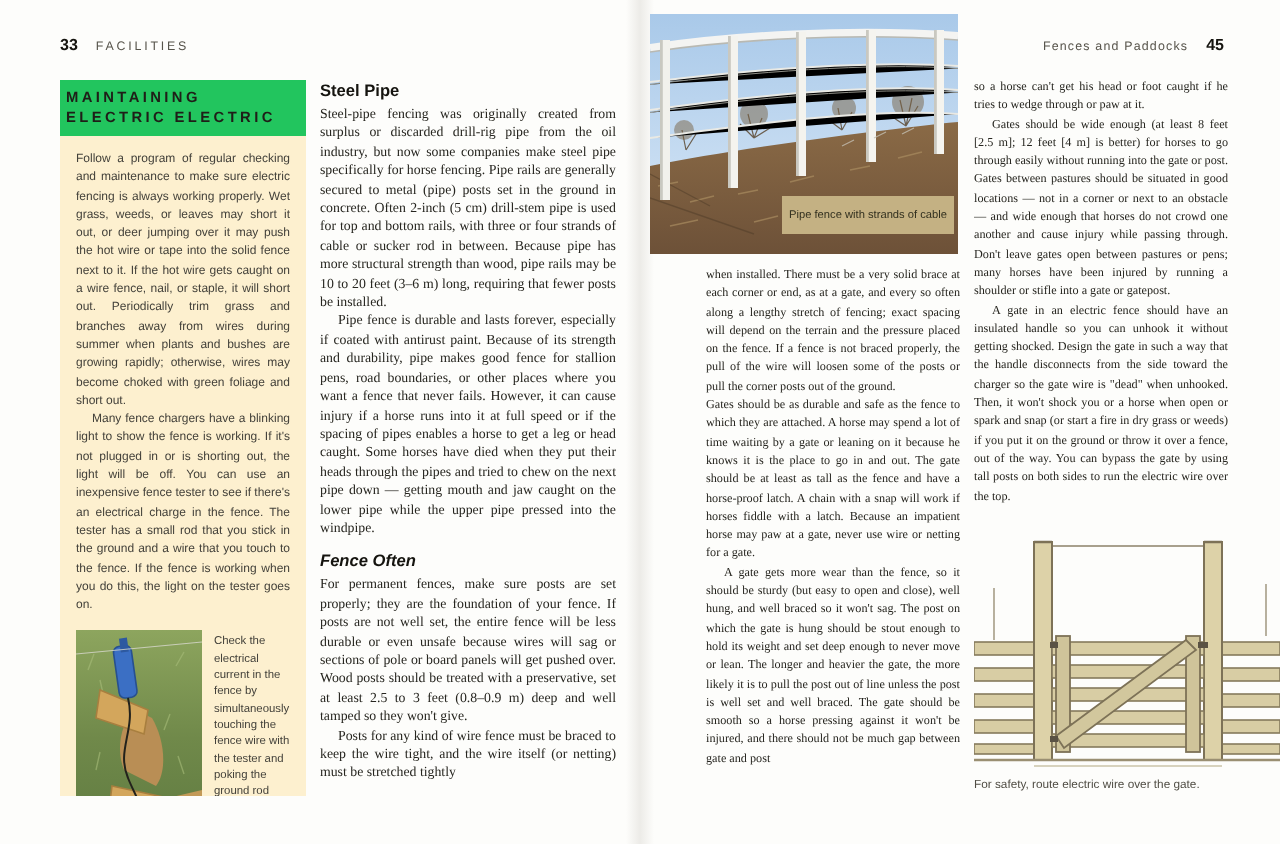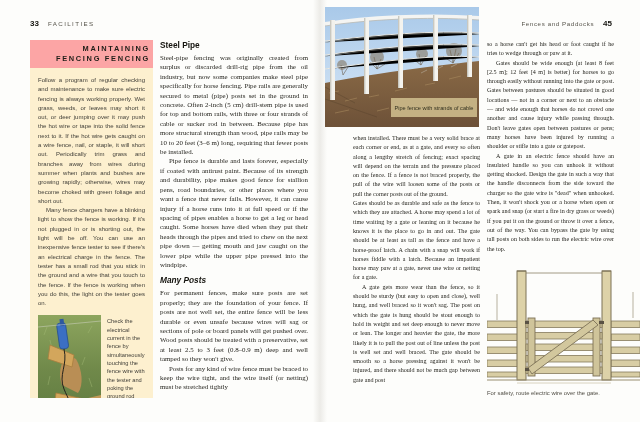--- a/index.html
+++ b/index.html
@@ -14,21 +14,21 @@
   .runhead.left { left:30px; }
   .runhead.right { right:28px; text-align:right; }
   .pagenum { font-weight:bold; font-size:8px; color:#15140f; }
   .headlabel { font-size:6.2px; letter-spacing:1.4px; color:#57544b; }
   .runhead.left .headlabel { margin-left:9px; }
   .runhead.right .pagenum { margin-left:9px; }
   .runhead.right .headlabel { letter-spacing:.6px; }
 
   
   .sidebar { position:absolute; left:30px; top:40px; width:123px; height:358px; overflow:hidden; }
-  .sb-head { background:#fca5a5; padding:4px 3px; text-align:right;
+  .sb-head { background:#22c55e; padding:4px 3px; text-align:left;
              font-family:"Liberation Sans", sans-serif; font-weight:bold; font-size:7.4px;
              letter-spacing:1.7px; line-height:10px; color:#1f1e18; }
   .sb-body { background:#fdf0cf; padding:8px 8px 6px; height:331px; }
   .sb-body p { font-family:"Liberation Sans", sans-serif; font-size:6px; line-height:9.3px;
                text-align:justify; color:#43413a; }
   .sb-photo-row { margin-top:7px; display:flex; gap:6px; }
   .sb-photo { width:63px; height:108px; flex:0 0 auto; }
   .sb-cap { font-family:"Liberation Sans", sans-serif; font-size:5.7px; line-height:8.3px;
             color:#43413a; padding-top:2px; }
 
@@ -63,21 +63,21 @@
 
 <div class="spread">
 
   <div class="runhead left">
     <span class="pagenum">33</span><span class="headlabel">FACILITIES</span>
   </div>
 
   <aside class="sidebar">
     <div class="sb-head">
       <div>MAINTAINING</div>
-      <div>FENCING FENCING</div>
+      <div>ELECTRIC ELECTRIC</div>
     </div>
     <div class="sb-body">
       <p>Follow a program of regular checking and maintenance to make sure electric fencing is always working properly. Wet grass, weeds, or leaves may short it out, or deer jumping over it may push the hot wire or tape into the solid fence next to it. If the hot wire gets caught on a wire fence, nail, or staple, it will short out. Periodically trim grass and branches away from wires during summer when plants and bushes are growing rapidly; otherwise, wires may become choked with green foliage and short out.</p>
       <p class="indent" style="text-indent:8px">Many fence chargers have a blinking light to show the fence is working. If it's not plugged in or is shorting out, the light will be off. You can use an inexpensive fence tester to see if there's an electrical charge in the fence. The tester has a small rod that you stick in the ground and a wire that you touch to the fence. If the fence is working when you do this, the light on the tester goes on.</p>
       <div class="sb-photo-row">
         <svg class="sb-photo" viewBox="0 0 63 108">
           <defs>
             <linearGradient id="grass" x1="0" y1="0" x2="0" y2="1">
               <stop offset="0" stop-color="#8da55e"></stop>
                 <stop offset=".5" stop-color="#70894a"></stop>
@@ -99,21 +99,21 @@
         </svg>
         <div class="sb-cap">Check the electrical current in the fence by simultaneously touching the fence wire with the tester and poking the ground rod into the soil.</div>
       </div>
     </div>
   </aside>
 
   <div class="col main-col">
     <h3>Steel Pipe</h3>
     <p>Steel-pipe fencing was originally created from surplus or discarded drill-rig pipe from the oil industry, but now some companies make steel pipe specifically for horse fencing. Pipe rails are generally secured to metal (pipe) posts set in the ground in concrete. Often 2-inch (5 cm) drill-stem pipe is used for top and bottom rails, with three or four strands of cable or sucker rod in between. Because pipe has more structural strength than wood, pipe rails may be 10 to 20 feet (3–6 m) long, requiring that fewer posts be installed.</p>
     <p class="indent">Pipe fence is durable and lasts forever, especially if coated with antirust paint. Because of its strength and durability, pipe makes good fence for stallion pens, road boundaries, or other places where you want a fence that never fails. However, it can cause injury if a horse runs into it at full speed or if the spacing of pipes enables a horse to get a leg or head caught. Some horses have died when they put their heads through the pipes and tried to chew on the next pipe down — getting mouth and jaw caught on the lower pipe while the upper pipe pressed into the windpipe.</p>
-    <h3 class="ital space">Many Posts</h3>
+    <h3 class="ital space">Fence Often</h3>
     <p>For permanent fences, make sure posts are set properly; they are the foundation of your fence. If posts are not well set, the entire fence will be less durable or even unsafe because wires will sag or sections of pole or board panels will get pushed over. Wood posts should be treated with a preservative, set at least 2.5 to 3 feet (0.8–0.9 m) deep and well tamped so they won't give.</p>
     <p class="indent">Posts for any kind of wire fence must be braced to keep the wire tight, and the wire itself (or netting) must be stretched tightly</p>
   </div>
 
   <div class="gutter"></div>
 
   <div class="runhead right">
     <span class="headlabel">Fences and Paddocks</span><span class="pagenum">45</span>
   </div>
 

